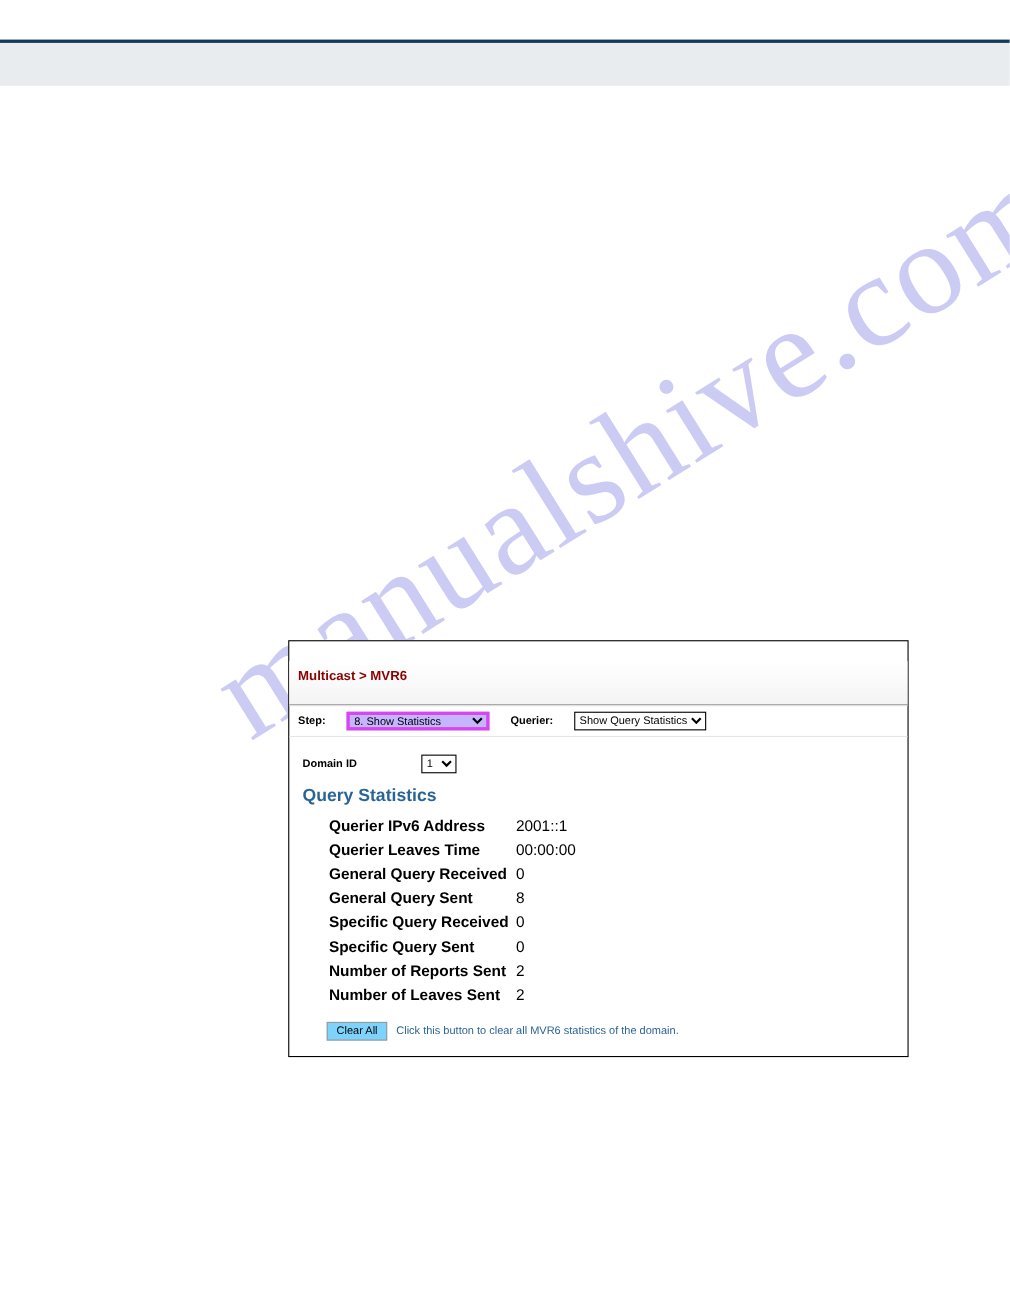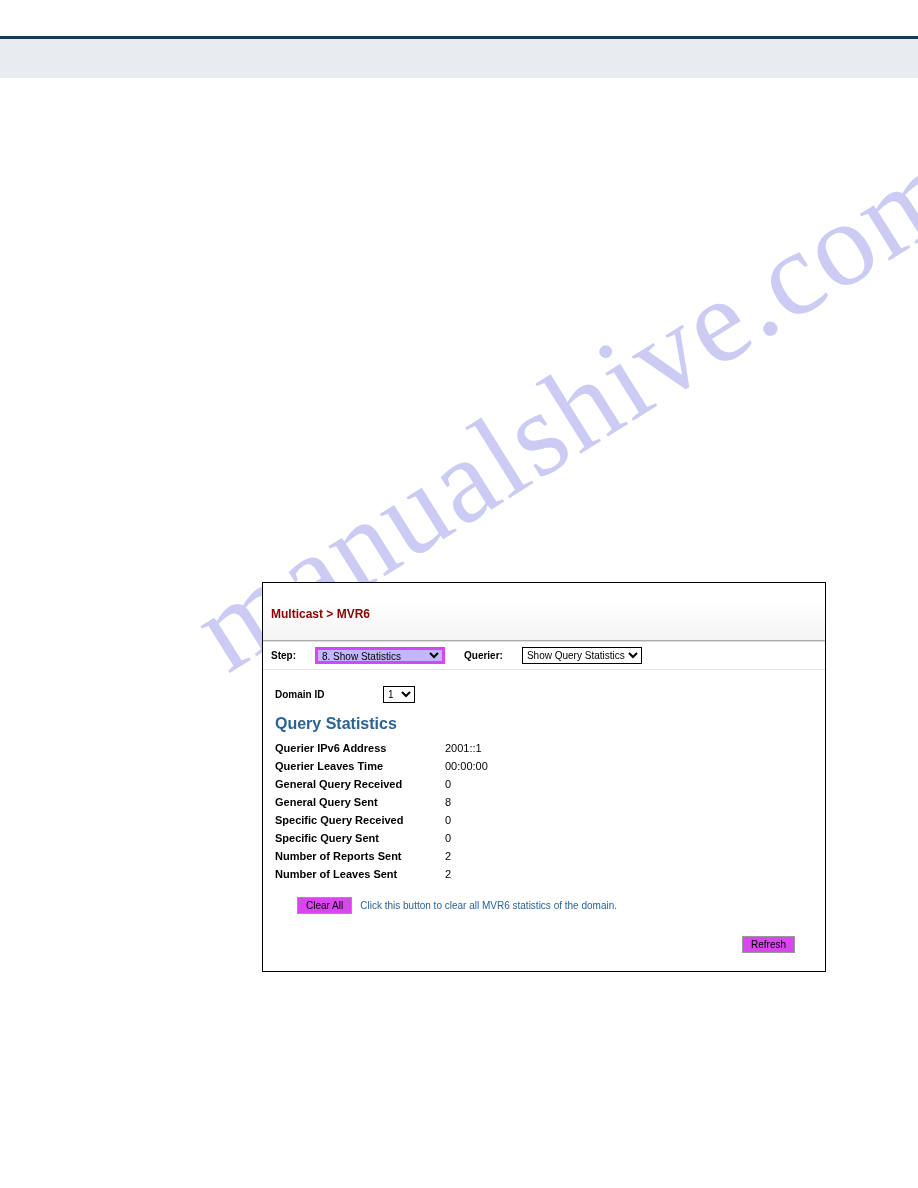--- a/index.html
+++ b/index.html
@@ -46,32 +46,32 @@
   .toprow .lbl { font-weight: bold; }
   select.big { font-size: 10px; width: 130px; height: 17px; border: 3px solid #d946ef; background: #c4b5fd; }
   select.sm  { font-size: 10px; width: 120px; height: 17px; border: 1px solid #000; background: #fff; }
   select.xs  { font-size: 10px; width: 32px;  height: 17px; border: 1px solid #000; background: #fff; }
   .body {
     padding: 10px 12px 6px 12px;
   }
   .domainrow { display: flex; gap: 22px; align-items: center; padding: 6px 0 10px 0; font-size: 10px; }
   .domainrow .lbl { font-weight: bold; width: 86px; }
   .section-title { color: #2a6496; font-weight: bold; font-size: 16px; padding: 2px 0 6px 0; }
-  .statrow { display: flex; padding: 3px 0; font-size: 11px; }
+  .statrow { display: flex; padding: 3px 0; font-size: 14px; margin-left: 24px; }
   .statrow .k { width: 170px; font-weight: bold; }
   .statrow .v { }
   .clearall-row {
     display: flex; align-items: center; gap: 8px;
     padding: 14px 0 8px 22px;
     font-size: 10px;
   }
   .btn {
     font-size: 10px;
     border: 1px solid #999;
-    background: #d946ef;
+    background: #7dd3fc;
     padding: 2px 8px;
     cursor: pointer;
   }
   .hint { color: #2a6496; font-size: 10px; text-align: center; }
   .refresh-row {
     display: flex; justify-content: flex-end;
     padding: 14px 18px 12px 0;
   }
 </style>
 </head>
@@ -140,19 +140,16 @@
     <div class="statrow">
       <span class="k">Number of Leaves Sent</span>
       <span class="v">2</span>
     </div>
 
     <div class="clearall-row">
       <button class="btn">Clear All</button>
       <span class="hint">Click this button to clear all MVR6 statistics of the domain.</span>
     </div>
 
-    <div class="refresh-row">
-      <button class="btn">Refresh</button>
-    </div>
 
   </div>
 
 </div>
 
 </body></html>

